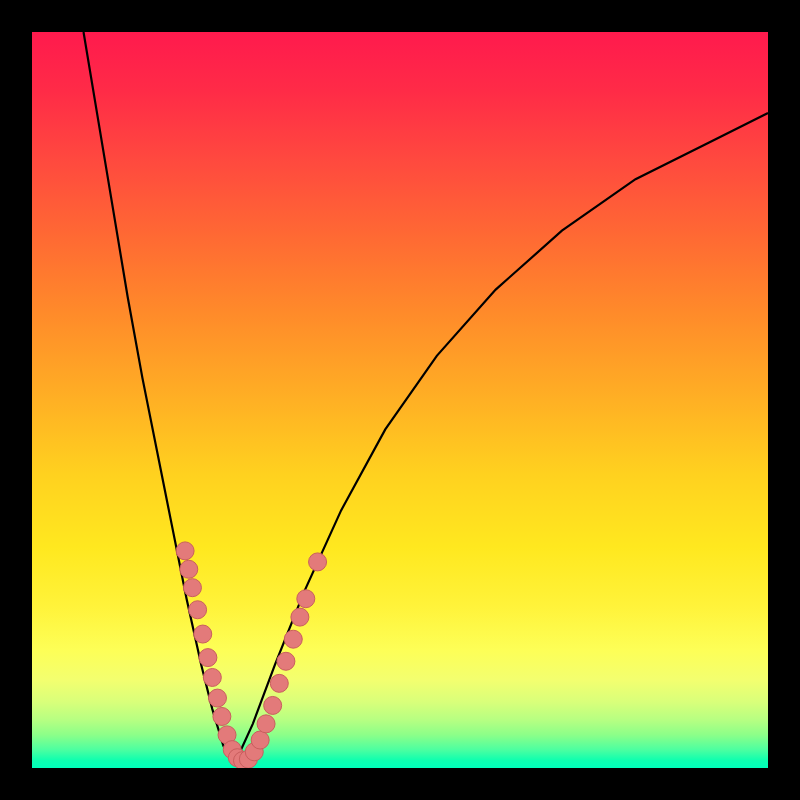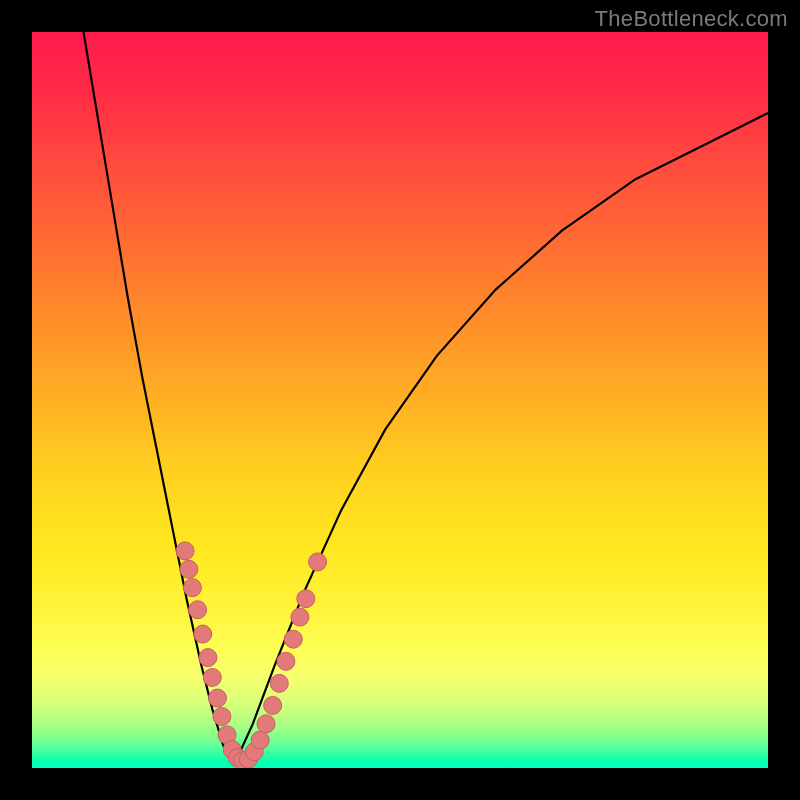--- a/index.html
+++ b/index.html
@@ -101,14 +101,13 @@
           <circle cx="247.30" cy="651.36" r="9" fill="#e37a7a" stroke="#c95e5e" stroke-width="1"></circle>
           <circle cx="253.92" cy="629.28" r="9" fill="#e37a7a" stroke="#c95e5e" stroke-width="1"></circle>
           <circle cx="261.28" cy="607.20" r="9" fill="#e37a7a" stroke="#c95e5e" stroke-width="1"></circle>
           <circle cx="267.90" cy="585.12" r="9" fill="#e37a7a" stroke="#c95e5e" stroke-width="1"></circle>
           <circle cx="273.79" cy="566.72" r="9" fill="#e37a7a" stroke="#c95e5e" stroke-width="1"></circle>
           <circle cx="285.57" cy="529.92" r="9" fill="#e37a7a" stroke="#c95e5e" stroke-width="1"></circle>
         </g>
     </svg>
   </div>
 
-  <div class="watermark">TheBottleneck.com</div>
 </div>
 
 </body></html>

